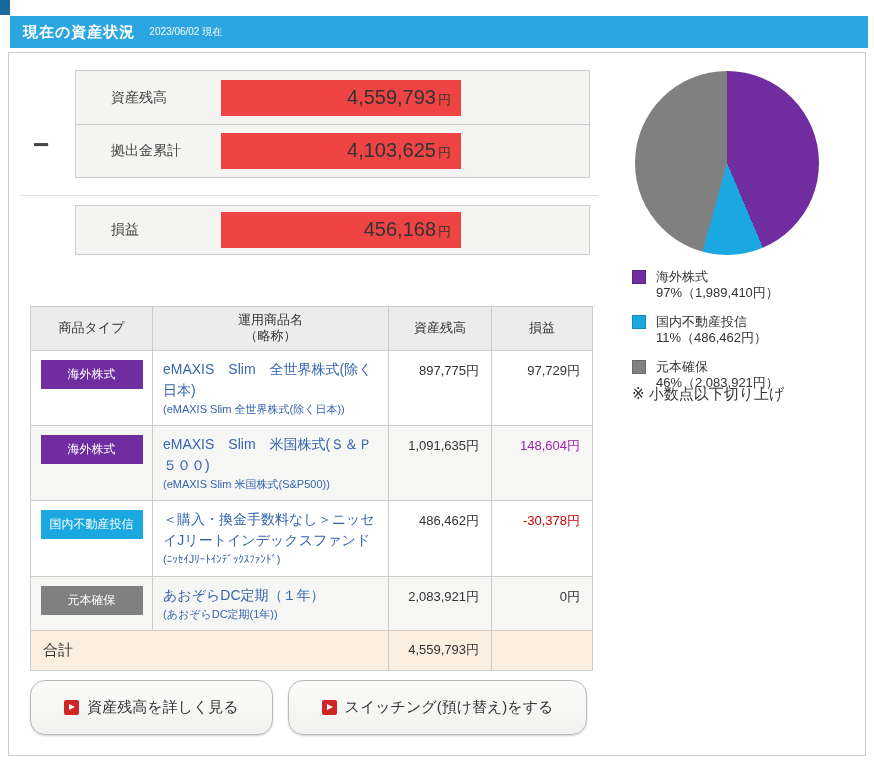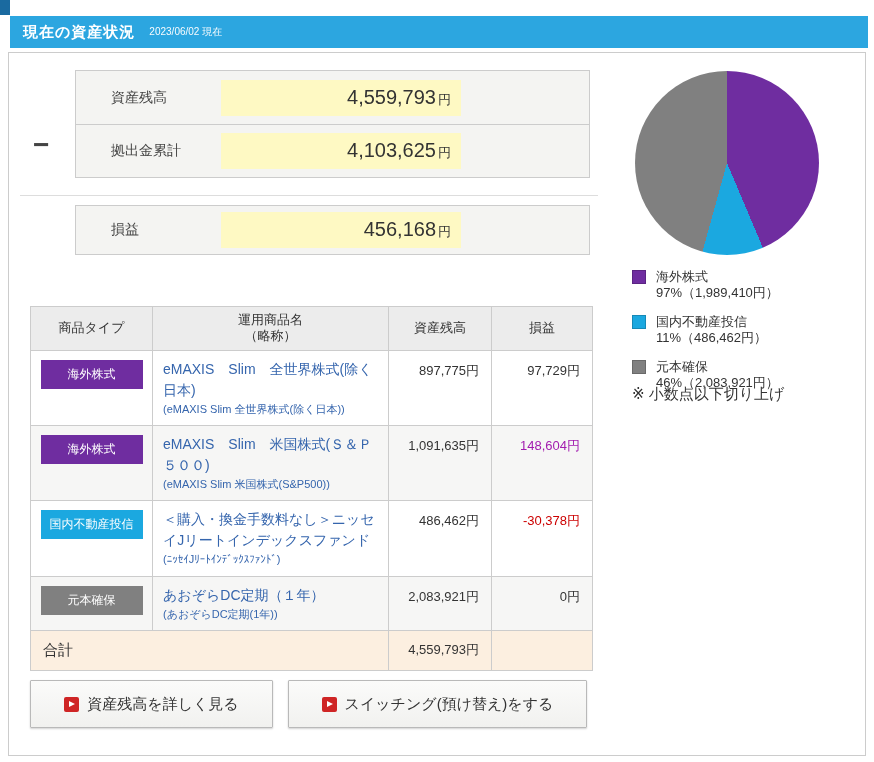--- a/index.html
+++ b/index.html
@@ -18,21 +18,21 @@
   .panel { left:8px; top:52px; width:858px; height:704px; border:1px solid #ccc; background:#fff; }
 
   
   .sumbox { left:75px; width:515px; border:1px solid #ccc; background:#f4f4f2; }
   .sumbox.a { top:70px; height:108px; }
   .sumbox.b { top:205px; height:50px; }
   .sumrow { height:53px; display:flex; align-items:center; padding-left:35px; }
   .sumrow + .sumrow { border-top:1px solid #ccc; }
   .sumbox.b .sumrow { height:48px; }
   .sumlabel { font-size:14px; color:#444; width:92px; }
-  .valbox { background:#fef9c3; width:240px; height:36px; margin-left:18px;
+  .valbox { background:#ef4444; width:240px; height:36px; margin-left:18px;
     display:flex; align-items:baseline; justify-content:flex-end; padding:6px 10px 0 10px; }
   .valnum { font-size:20px; color:#333; }
   .valunit { font-size:13px; color:#333; margin-left:2px; }
   .minus-sign { left:33px; top:131px; font-size:28px; font-weight:bold; color:#444; line-height:28px; }
   .sum-divider { left:20px; top:195px; width:578px; height:1px; background:#ddd; }
 
   
   .pie { left:635px; top:71px; width:184px; height:184px; border-radius:50%; }
   .legend { left:632px; top:269px; }
   .legend-item { display:flex; margin-bottom:13px; }
@@ -52,21 +52,21 @@
   td.namecell { vertical-align:top; padding:8px 10px; }
   .fund-name { color:#3565ad; font-size:14px; line-height:1.5; }
   .fund-short { color:#3565ad; font-size:11px; line-height:1.4; margin-top:1px; }
   td.numcell { vertical-align:top; text-align:right; padding:11px 12px 8px 2px; font-size:13px; }
   tr.alt td { background:#f6f6f5; }
   tr.total td { background:#fcefe0; padding:10px 12px; }
   tr.total .total-label { font-size:15px; text-align:left; vertical-align:middle;margin-top:10px; }
   tr.total .numcell { vertical-align:middle; padding-top:8px; }
 
   
-  .btn { top:680px; height:48px; border:1px solid #b9b9b9; border-radius:1px;
+  .btn { top:680px; height:55px; border:1px solid #b9b9b9; border-radius:15px;
     background:linear-gradient(#fbfbfa,#f1f1ef); box-shadow:0 1px 2px rgba(0,0,0,.18);
     display:flex; align-items:center; justify-content:center; cursor:pointer;
     font-size:15px; color:#333; }
   .btn1 { left:30px; width:243px; }
   .btn2 { left:288px; width:299px; }
   .play-icon { width:15px; height:15px; background:#cf2525; border-radius:2px; flex:none;
     margin-right:8px; position:relative; }
   .play-icon::after { content:""; position:absolute; left:5px; top:4px;
     border-left:6px solid #fff; border-top:3.5px solid transparent; border-bottom:3.5px solid transparent; }
 </style>

